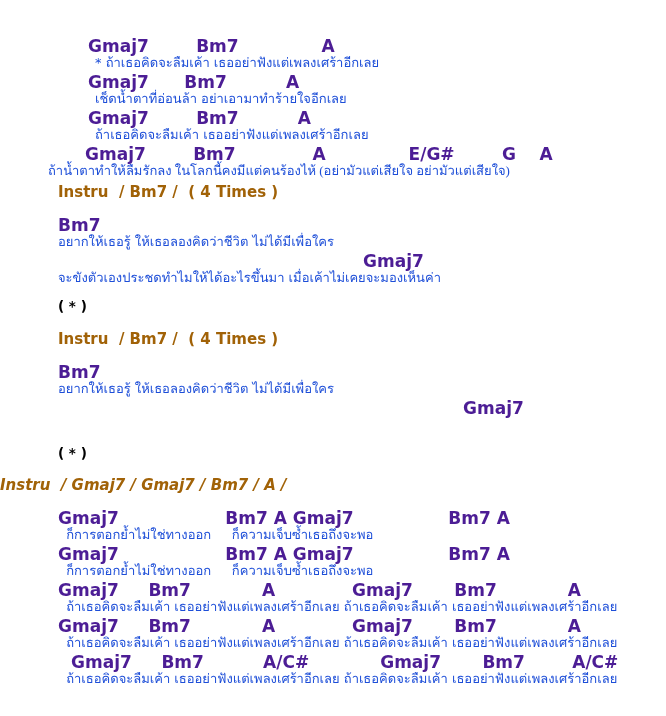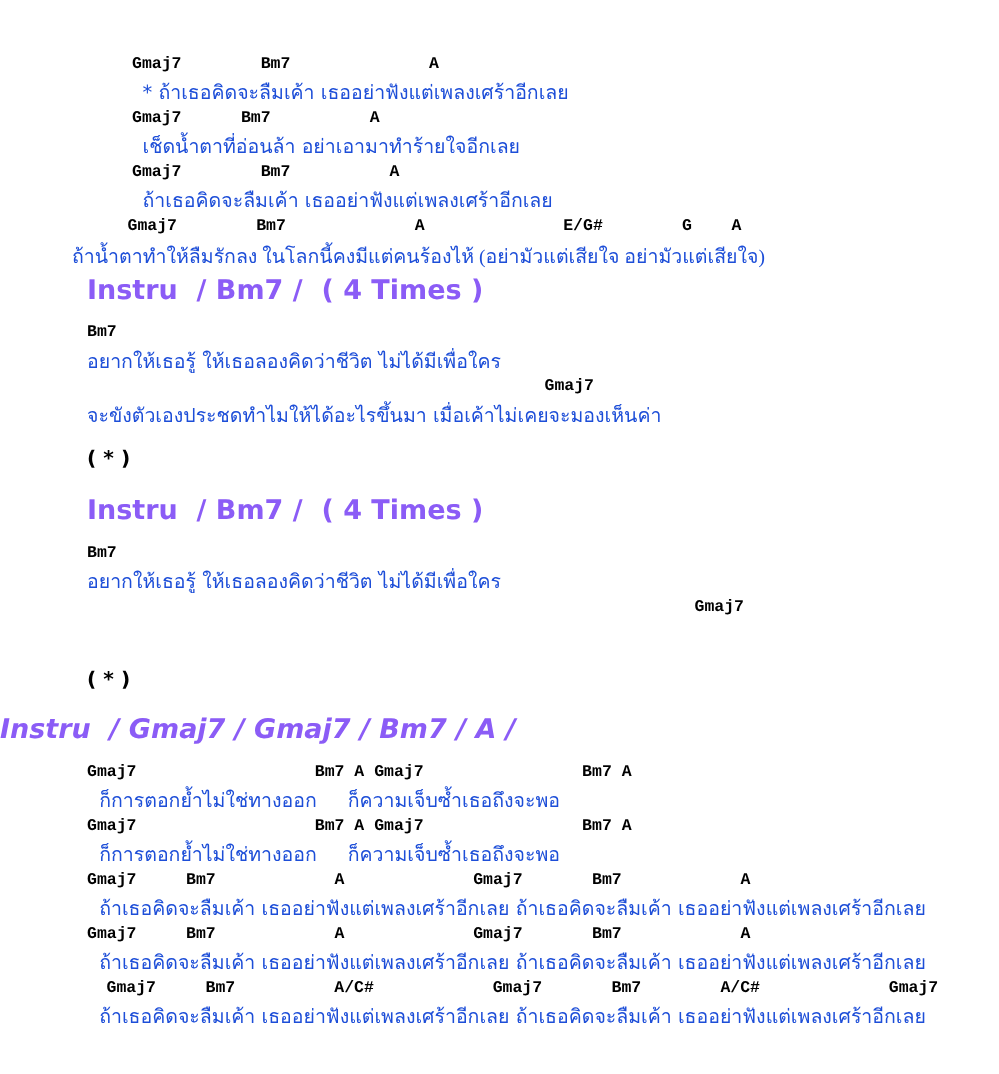--- a/index.html
+++ b/index.html
@@ -26,34 +26,33 @@
     left: 0;
     width: 666px;
   }
   .line {
     white-space: pre;
     line-height: 1.0;
     height: 18px;
   }
   .chordline {
     font-weight: bold;
-    font-size: 11px;
+    font-size: 17px;
     letter-spacing: 0px;
-    color: #000000;
-    font-family: Liberation Mono, monospace;
+    color: #4c1d95;
   }
   .lyricline {
     font-weight: normal;
     font-size: 13px;
     color: #1d4ed8;
   }
   .sectionline {
     font-weight: bold;
-    font-size: 18px;
-    color: #8b5cf6;
+    font-size: 15px;
+    color: #a16207;
   }
   .markerline {
     font-weight: bold;
     font-size: 13.5px;
     color: #000000;
   }
   
   .chordline, .lyricline, .sectionline, .markerline {
     font-variant-ligatures: none;
   }

